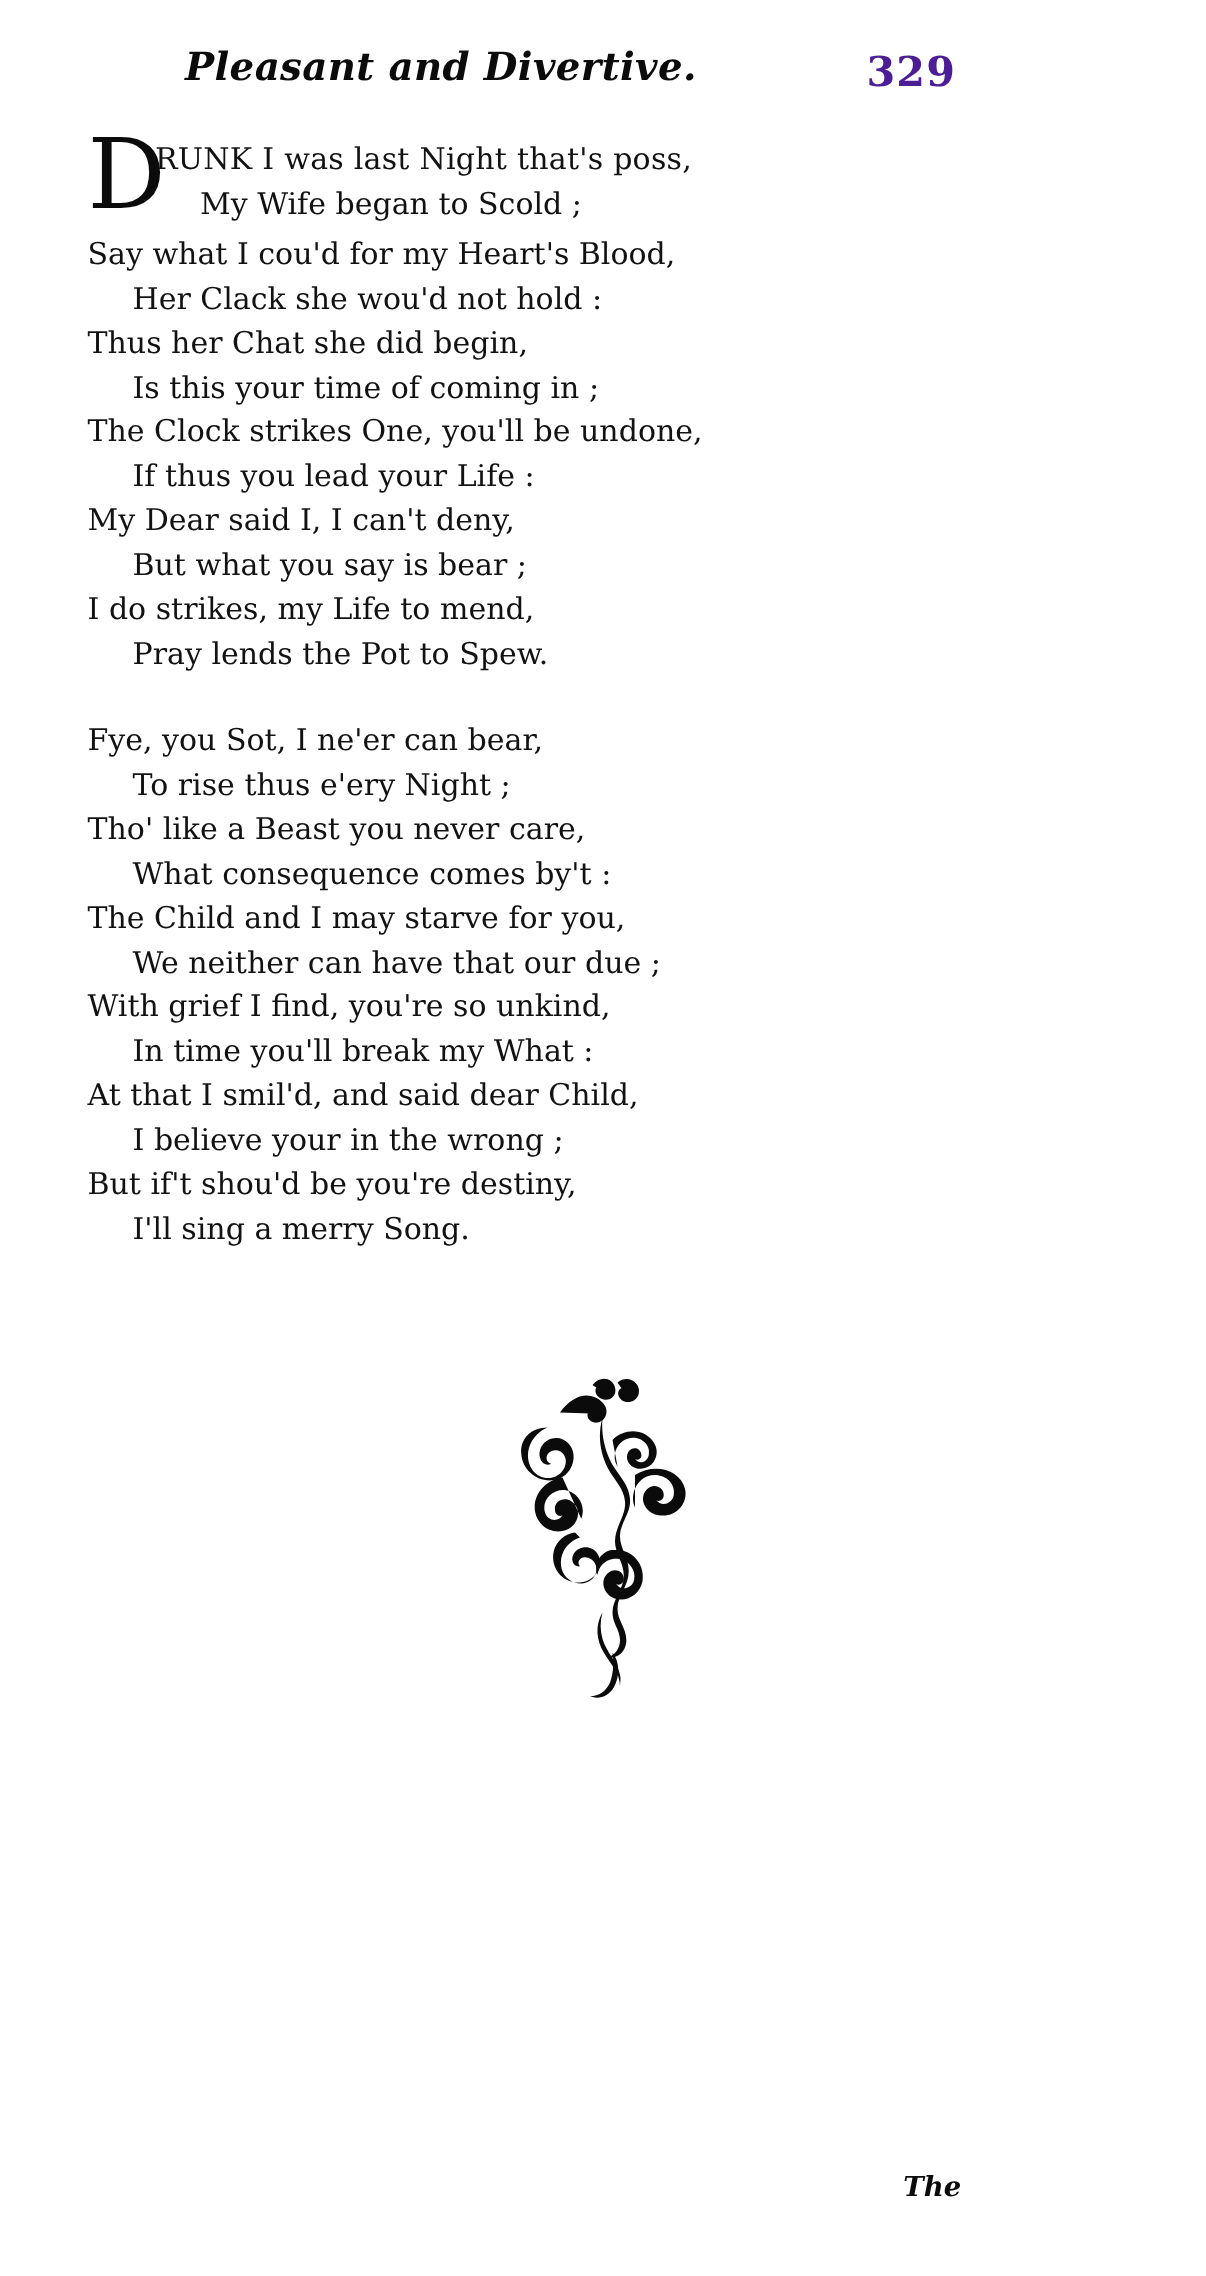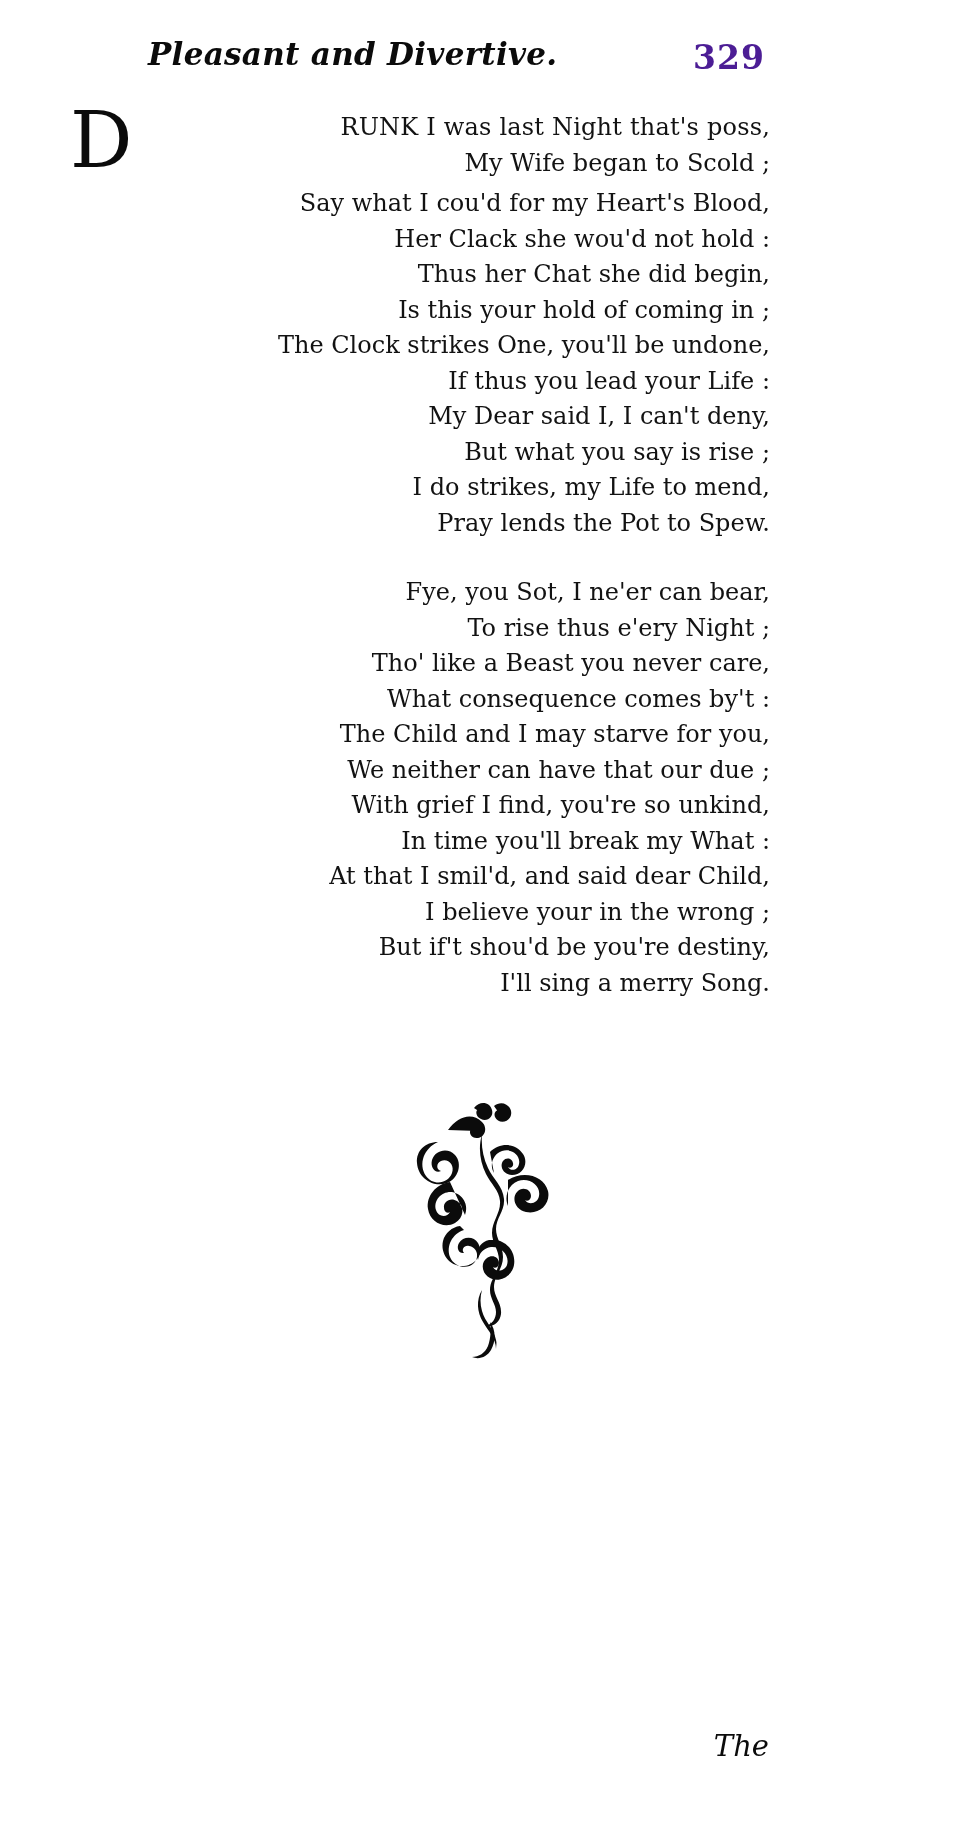--- a/index.html
+++ b/index.html
@@ -12,21 +12,20 @@
     height: 1821px;
     position: relative;
     font-family: "Liberation Serif", serif;
     color: #0d0d0d;
     overflow: hidden;
   }
   .page {
     position: absolute;
     inset: 0;
     padding: 0;
-    text-align: right;
   }
 
   
   .running-head {
     position: absolute;
     top: 36px;
     left: 0;
     right: 0;
     height: 60px;
   }
@@ -114,22 +113,22 @@
     height: 100%;
   }
 
   
   .catchword {
     position: absolute;
     right: 196px;
     bottom: 58px;
     font-family: "DejaVu Serif", serif;
     font-style: italic;
-    font-weight: 400;
-    font-size: 29px;
+    font-weight: 700;
+    font-size: 22px;
     color: #0b0b0b;
   }
 </style>
 </head>
 <body>
 
 <div class="page">
 
   <div class="running-head">
     <div class="head-title">Pleasant and Divertive.</div>
@@ -142,25 +141,25 @@
       <div class="dropcap-block">
         <div class="dropcap">D</div>
         <div class="dropcap-lines">
           <div class="line">RUNK I was last Night that's poss,</div>
           <div class="line indent">My Wife began to Scold ;</div>
         </div>
       </div>
       <div class="line">Say what I cou'd for my Heart's Blood,</div>
       <div class="line indent">Her Clack she wou'd not hold :</div>
       <div class="line">Thus her Chat she did begin,</div>
-      <div class="line indent">Is this your hold of coming in ;</div>
+      <div class="line indent">Is this your time of coming in ;</div>
       <div class="line">The Clock strikes One, you'll be undone,</div>
       <div class="line indent">If thus you lead your Life :</div>
       <div class="line">My Dear said I, I can't deny,</div>
-      <div class="line indent">But what you say is rise ;</div>
+      <div class="line indent">But what you say is bear ;</div>
       <div class="line">I do strikes, my Life to mend,</div>
       <div class="line indent">Pray lends the Pot to Spew.</div>
     </div>
 
     <div class="stanza second">
       <div class="line">Fye, you Sot, I ne'er can bear,</div>
       <div class="line indent">To rise thus e'ery Night ;</div>
       <div class="line">Tho' like a Beast you never care,</div>
       <div class="line indent">What consequence comes by't :</div>
       <div class="line">The Child and I may starve for you,</div>

